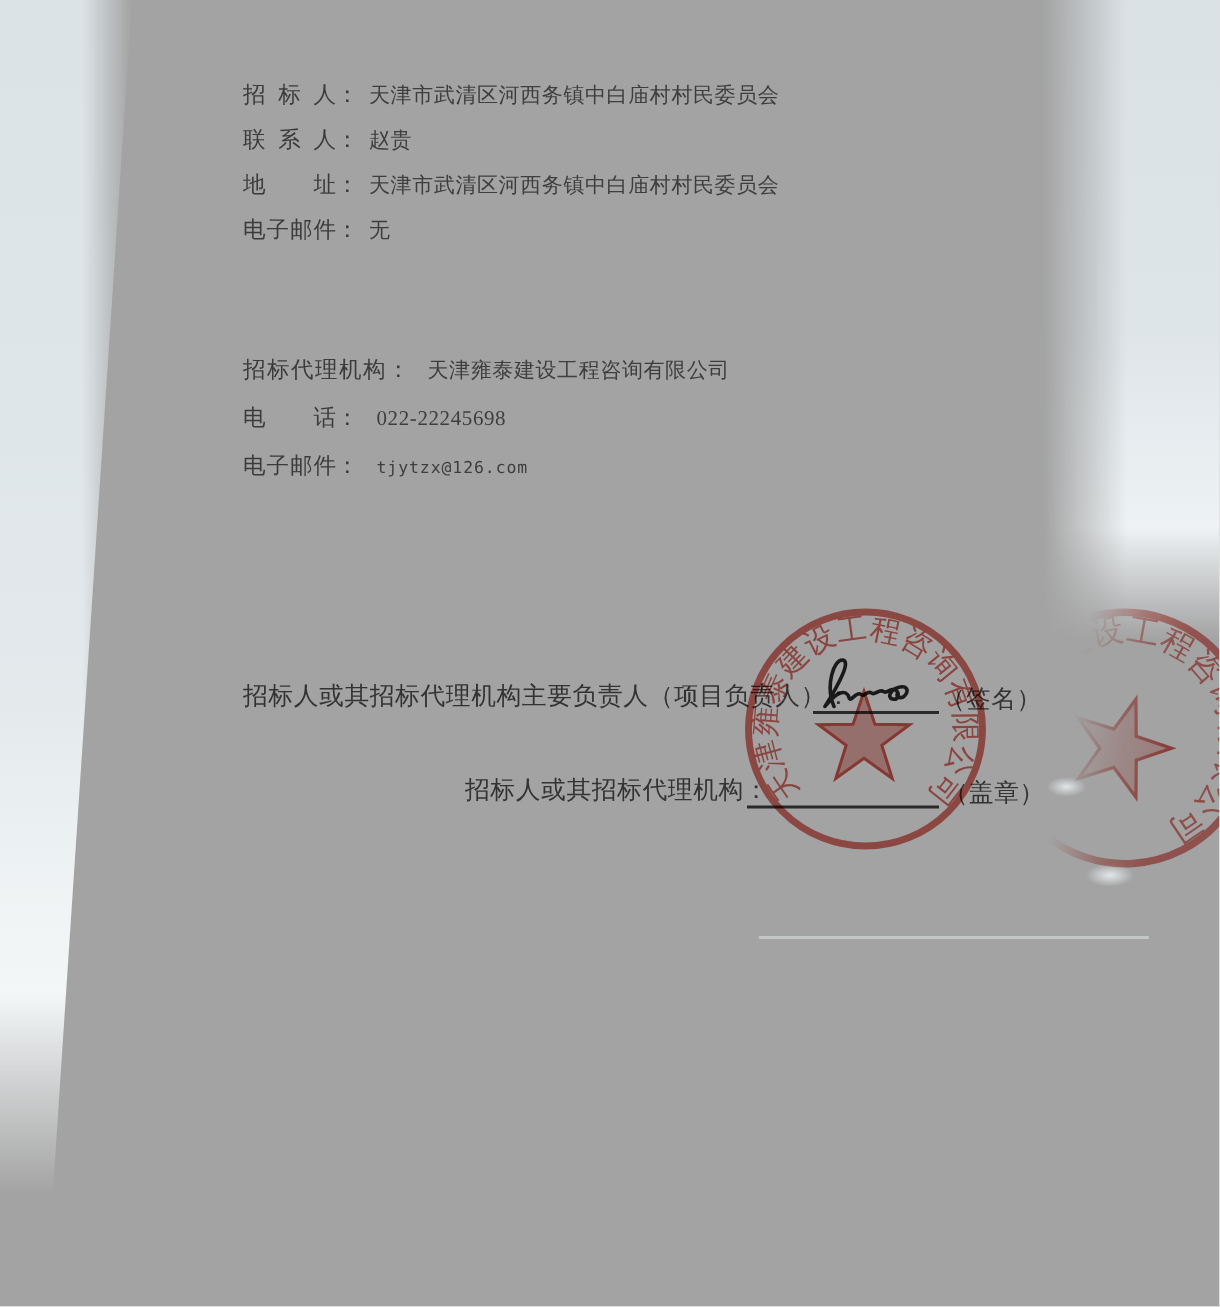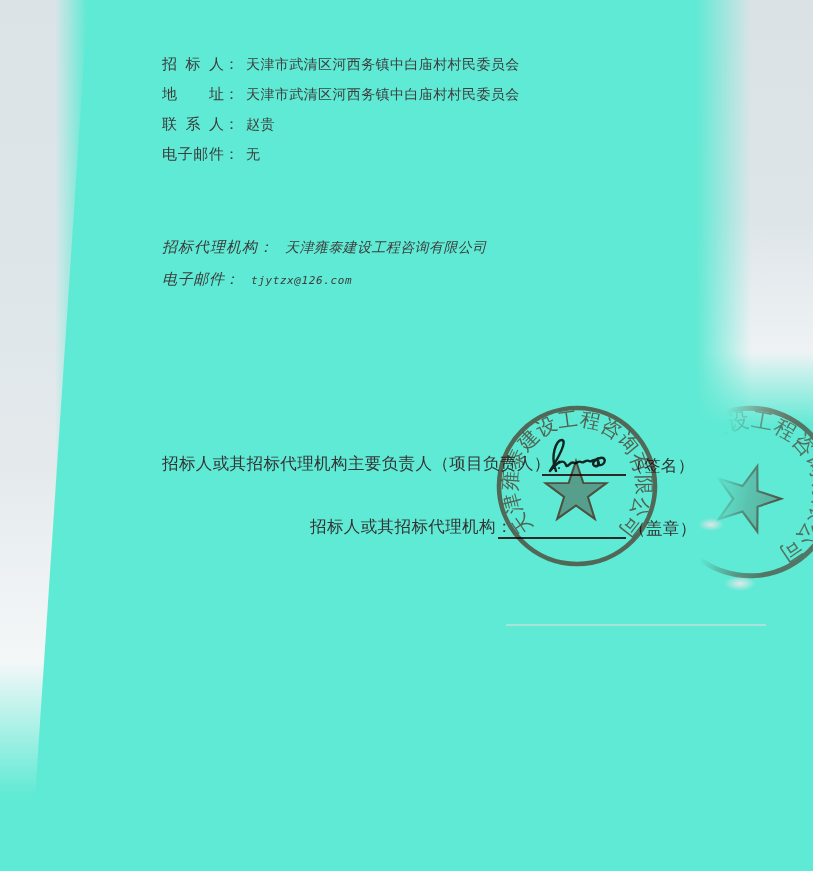--- a/index.html
+++ b/index.html
@@ -1,18 +1,18 @@
 <!DOCTYPE html>
 <html><head>
 <meta charset="utf-8">
 <style>
   html,body{margin:0;padding:0;background:#ffffff;}
   .page{
     position:relative; width:813px; height:871px; overflow:hidden;
-    background:#5eead4; color:#3b3b3b;
+    background:#a3a3a3; color:#3b3b3b;
     font-family:"Liberation Serif", serif;
   }
   
   .band-left{
     position:absolute; left:0; top:0; width:88px; height:848px; z-index:1;
     background:linear-gradient(to bottom,#dce3e7 0%,#dfe6ea 35%,#e4eaec 55%,#f4f7f8 78%,rgba(255,255,255,0) 94%);
     -webkit-mask-image:linear-gradient(to right,#000 0%,#000 62%,transparent 100%);
     mask-image:linear-gradient(to right,#000 0%,#000 62%,transparent 100%);
     clip-path:polygon(0 0,100% 0,36% 100%,0 100%);
   }
@@ -24,21 +24,21 @@
   }
   .scan-line{position:absolute; left:506px; top:624px; width:260px; height:2px; background:#d9dddf; opacity:.6; z-index:1;}
   .smudge-a{position:absolute; left:698px; top:518px; width:26px; height:13px; z-index:1;
     background:radial-gradient(closest-side,#e0e5e7,rgba(255,255,255,0));}
   .smudge-b{position:absolute; left:724px; top:576px; width:32px; height:15px; z-index:1;
     background:radial-gradient(closest-side,#e3e7e9,rgba(255,255,255,0));}
 
   
   .info-block{position:absolute; z-index:2;}
   .block1{left:162px; top:49px;}
-  .block2{left:162px; top:231px;font-style:italic;}
+  .block2{left:162px; top:231px;}
   .row{white-space:nowrap;}
   .block1 .row{height:30px; line-height:30px;}
   .block2 .row{height:32px; line-height:32px;}
   .lbl{display:inline-block; width:62px; font-size:15px; color:#3b3b3b;
        text-align:justify; text-align-last:justify; vertical-align:baseline;}
   .lbl-wide{display:inline-block; font-size:15px; letter-spacing:1px; color:#3b3b3b;}
   .colon{font-size:15px;}
   .val{font-size:14px; letter-spacing:.4px; margin-left:7px; color:#3e3e3e;}
   .block2 .val{margin-left:12px;}
   .val-mono{font-family:"DejaVu Sans Mono", monospace; font-size:11px; letter-spacing:.6px;}
@@ -67,27 +67,28 @@
 <div class="page">
 
   <div class="band-left"></div>
   <div class="band-right"></div>
   <div class="scan-line"></div>
   <div class="smudge-a"></div>
   <div class="smudge-b"></div>
 
   <div class="info-block block1">
     <div class="row"><span class="lbl">招标人</span><span class="colon">：</span><span class="val">天津市武清区河西务镇中白庙村村民委员会</span></div>
+    <div class="row"><span class="lbl">联系人</span><span class="colon">：</span><span class="val">赵贵</span></div>
     <div class="row"><span class="lbl">地址</span><span class="colon">：</span><span class="val">天津市武清区河西务镇中白庙村村民委员会</span></div>
-    <div class="row"><span class="lbl">联系人</span><span class="colon">：</span><span class="val">赵贵</span></div>
     <div class="row"><span class="lbl">电子邮件</span><span class="colon">：</span><span class="val">无</span></div>
   </div>
 
   <div class="info-block block2">
     <div class="row"><span class="lbl-wide">招标代理机构</span><span class="colon">：</span><span class="val">天津雍泰建设工程咨询有限公司</span></div>
+    <div class="row"><span class="lbl">电话</span><span class="colon">：</span><span class="val">022-22245698</span></div>
     <div class="row"><span class="lbl">电子邮件</span><span class="colon">：</span><span class="val val-mono">tjytzx@126.com</span></div>
   </div>
 
   <div class="sig sig1-label">招标人或其招标代理机构主要负责人（项目负责人）：</div>
   <div class="uline sig1-line"></div>
   <div class="sig sig1-suffix">（签名）</div>
 
   <div class="sig sig2-label">招标人或其招标代理机构：</div>
   <div class="uline sig2-line"></div>
   <div class="sig sig2-suffix">（盖章）</div>

